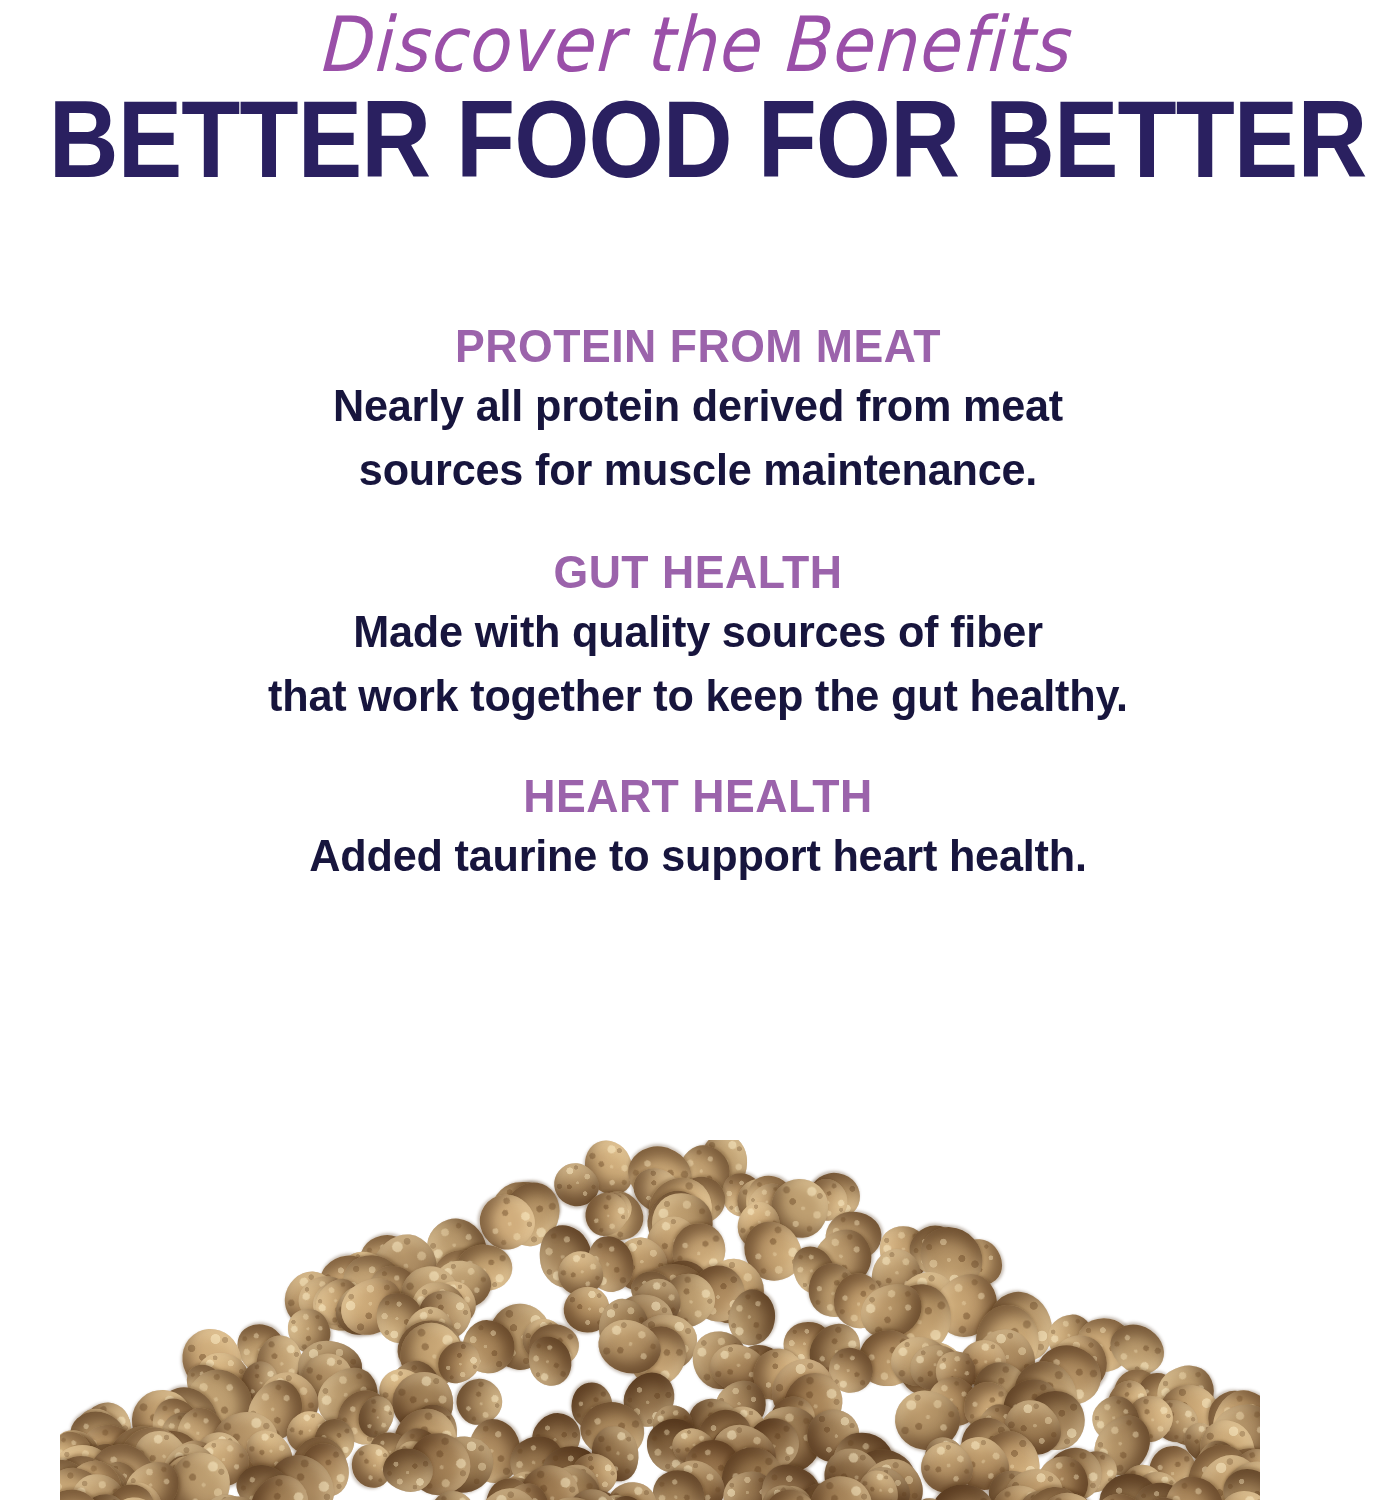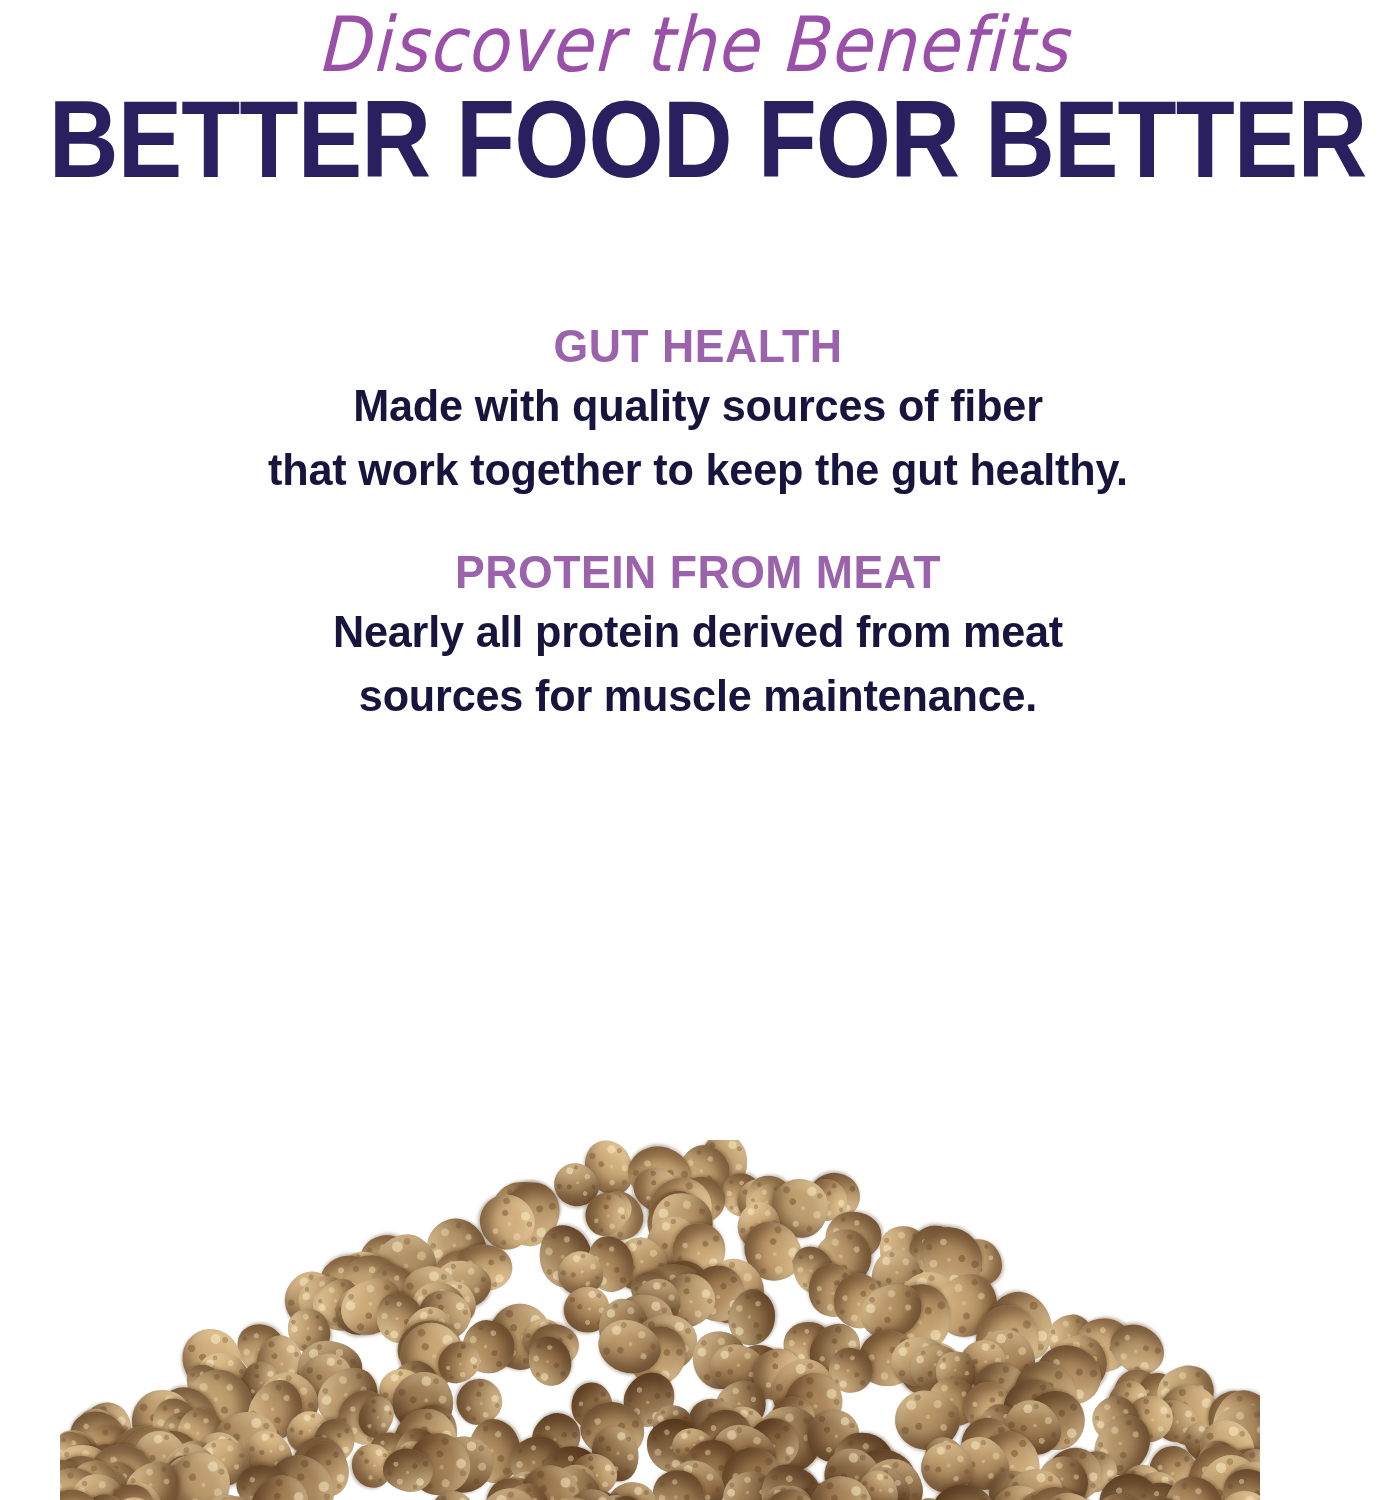--- a/index.html
+++ b/index.html
@@ -129,36 +129,42 @@
 
 <div class="page">
 
   <div class="script-title">Discover the Benefits</div>
 
   <div class="main-heading">BETTER FOOD FOR BETTER HEALTH</div>
 
   <div class="benefits">
 
 
+    <div class="benefit sp-protein">
+      <div class="benefit-title">PROTEIN FROM MEAT</div>
+      <div class="benefit-desc">
+        <span>Nearly all protein derived from meat</span>
+        <span>sources for muscle maintenance.</span>
+      </div>
+    </div>
+
     <div class="benefit sp-gut">
       <div class="benefit-title">GUT HEALTH</div>
       <div class="benefit-desc">
         <span>Made with quality sources of fiber</span>
         <span>that work together to keep the gut healthy.</span>
       </div>
     </div>
 
-    <div class="benefit sp-protein">
-      <div class="benefit-title">PROTEIN FROM MEAT</div>
+    <div class="benefit sp-heart">
+      <div class="benefit-title">HEART HEALTH</div>
       <div class="benefit-desc">
-        <span>Nearly all protein derived from meat</span>
-        <span>sources for muscle maintenance.</span>
+        <span>Added taurine to support heart health.</span>
       </div>
     </div>
-
 
   </div>
 
   <div class="kibble-photo">
       <div class="kibble" style="left: 636.136px; top: -0.944447px; width: 56.3481px; height: 46.059px; transform: rotate(83.5299deg); background: radial-gradient(circle at 34% 30%, rgb(193, 162, 115) 0%, rgb(186, 155, 110) 48%, rgb(160, 128, 88) 100%);"></div>
       <div class="kibble" style="left: 617.831px; top: 5.60543px; width: 52.4168px; height: 50.8884px; transform: rotate(278.815deg); background: radial-gradient(circle at 34% 30%, rgb(200, 167, 120) 0%, rgb(189, 156, 110) 48%, rgb(162, 130, 88) 100%);"></div>
       <div class="kibble" style="left: 520.86px; top: 5.16098px; width: 56.3868px; height: 46.1999px; transform: rotate(64.7314deg); background: radial-gradient(circle at 34% 30%, rgb(210, 176, 126) 0%, rgb(202, 168, 119) 48%, rgb(176, 142, 97) 100%);"></div>
       <div class="kibble" style="left: 568.275px; top: 7.34786px; width: 64.6701px; height: 57.1365px; transform: rotate(208.544deg); background: radial-gradient(circle at 34% 30%, rgb(208, 174, 124) 0%, rgb(197, 163, 115) 48%, rgb(171, 137, 93) 100%);"></div>
       <div class="kibble" style="left: 493.676px; top: 24.1938px; width: 44.7547px; height: 41.968px; transform: rotate(28.69deg); background: radial-gradient(circle at 34% 30%, rgb(185, 153, 109) 0%, rgb(164, 132, 91) 48%, rgb(138, 106, 70) 100%);"></div>
       <div class="kibble" style="left: 576.454px; top: 26.3416px; width: 41.8606px; height: 47.8481px; transform: rotate(115.998deg); background: radial-gradient(circle at 34% 30%, rgb(192, 160, 115) 0%, rgb(192, 160, 115) 48%, rgb(166, 134, 93) 100%);"></div>

